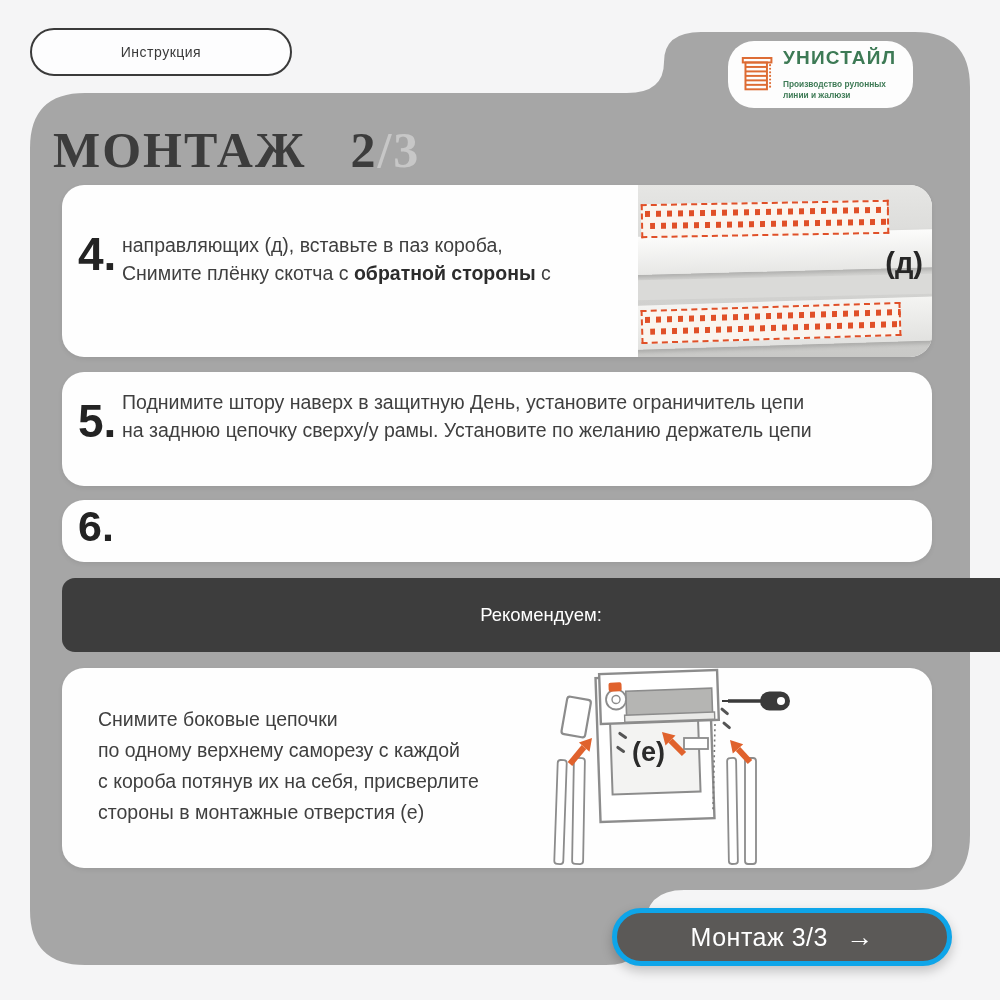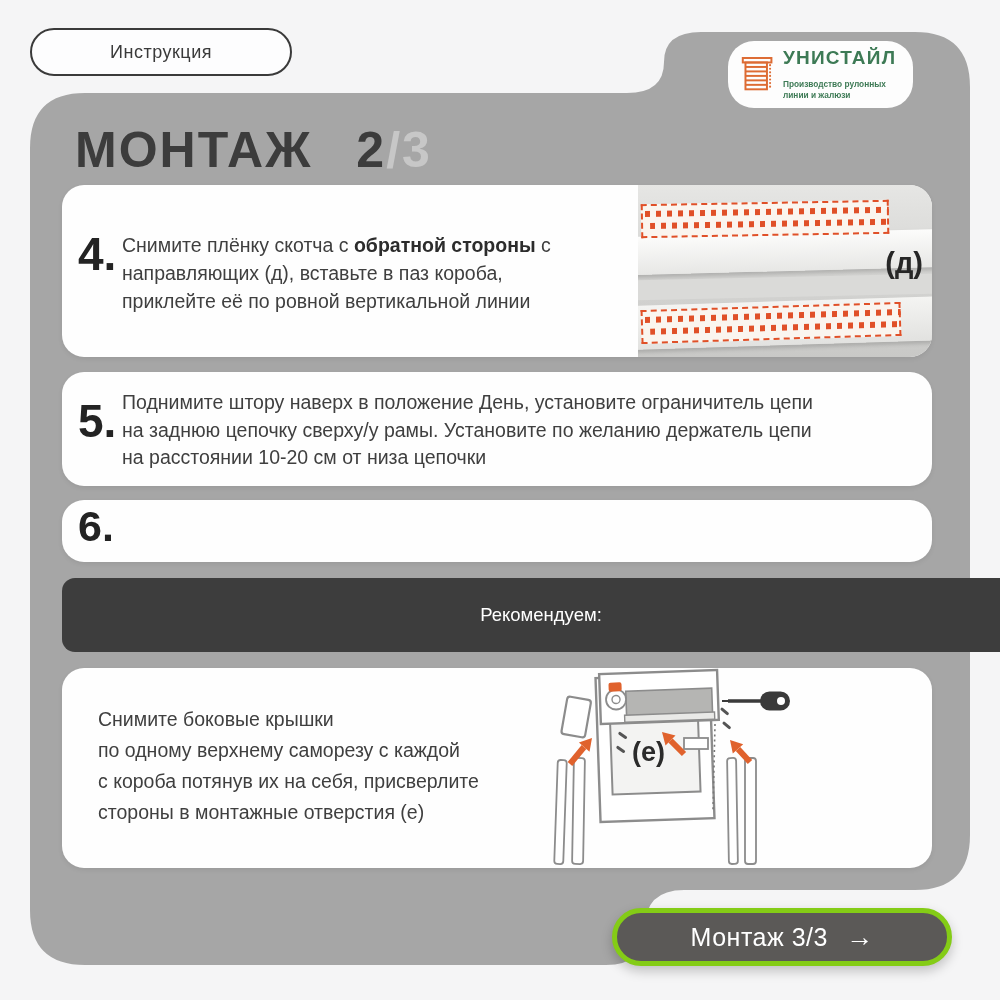--- a/index.html
+++ b/index.html
@@ -4,32 +4,32 @@
 <style>
   html,body{margin:0;padding:0;background:#f5f5f6;}
   .stage{position:relative;width:1000px;height:1000px;overflow:hidden;
          font-family:"Liberation Sans", sans-serif;background:#f5f5f6;}
   .bg-svg{position:absolute;left:0;top:0;width:1000px;height:1000px;}
 
   
   .instruction-pill{position:absolute;left:30px;top:28px;width:258px;height:44px;
     background:#fdfdfe;border:2.5px solid #3a3a3a;border-radius:25px;
     display:flex;align-items:center;justify-content:center;
-    font-size:18px;color:#3a3a3a;letter-spacing:.5px;}
+    font-size:14px;color:#3a3a3a;letter-spacing:.5px;}
 
   
   .logo{position:absolute;left:728px;top:41px;width:185px;height:67px;background:#fdfdfd;
     border-radius:26px;display:flex;align-items:center;gap:8px;padding-left:13px;box-sizing:border-box;}
   .logo-icon{width:34px;height:38px;flex:0 0 auto;}
   .brand{font-size:19px;font-weight:bold;color:#3d7a55;letter-spacing:1.2px;line-height:1;}
   .tagline{font-size:8.3px;font-weight:bold;color:#3d7a55;line-height:1.3;margin-top:12px;}
 
   
-  .title{position:absolute;left:75px;top:121px;font-size:50px;font-weight:bold;
-    color:#3c3c3c;letter-spacing:2px;white-space:nowrap;}
+  .title{position:absolute;left:53px;top:121px;font-size:50px;font-weight:bold;
+    color:#3c3c3c;letter-spacing:2px;white-space:nowrap;font-family:Liberation Serif, serif;}
   .title .t-num{margin-left:44px;}
   .title .t-rest{color:#c7c7c7;}
 
   
   .card{position:absolute;left:62px;width:870px;background:#fefefe;border-radius:22px;
     box-shadow:0 2px 5px rgba(0,0,0,.07);}
   .card4{top:185px;height:172px;}
   .card5{top:372px;height:114px;}
   .card6{top:500px;height:62px;}
   .num{position:absolute;left:16px;font-size:46px;font-weight:bold;color:#232323;}
@@ -68,21 +68,21 @@
     border-radius:13px;color:#fff;font-size:18.5px;text-align:center;
     display:flex;flex-direction:column;justify-content:center;gap:6px;line-height:1.2;}
 
   
   .cardF{top:668px;height:200px;}
   .cardF .txt{top:36px;left:36px;line-height:31px;font-size:19.5px;}
   .diagram{position:absolute;right:0;top:0;width:400px;height:200px;}
 
   
   .next-btn{position:absolute;left:612px;top:908px;width:330px;height:48px;
-    background:#5b5957;border:5px solid #84cc16;border-radius:29px;
+    background:#5b5957;border:5px solid #0ea5e9;border-radius:29px;
     box-shadow:0 5px 12px rgba(0,0,0,.22);
     display:flex;align-items:center;justify-content:center;gap:18px;
     color:#fff;font-size:25px;letter-spacing:.5px;cursor:pointer;}
   .next-btn .arr{font-size:27px;line-height:1;}
 </style>
 </head>
 <body>
 
 <div class="stage">
 
@@ -126,54 +126,52 @@
     </div>
   </div>
 
   <div class="title">
     <span class="t-main">МОНТАЖ</span><span class="t-num">2</span><span class="t-rest"><span>/</span><span>3</span></span>
   </div>
 
   <div class="card card4">
     <div class="num">4.</div>
     <div class="txt">
+      <div class="line">направляющих (д), вставьте в паз короба,</div>
       <div class="line"><span>Снимите плёнку скотча с </span><b>обратной стороны</b><span> с</span></div>
-      <div class="line">направляющих (д), вставьте в паз короба,</div>
-      <div class="line">приклейте её по ровной вертикальной линии</div>
     </div>
     <div class="photo">
       <div class="rail railA"></div>
       <div class="rail railB"></div>
       <div class="rail railC"></div>
       <div class="tape tape1"></div>
       <div class="tape tape2"></div>
       <div class="photo-label">(д)</div>
     </div>
   </div>
 
   <div class="card card5">
     <div class="num">5.</div>
     <div class="txt">
-      <div class="line">Поднимите штору наверх в положение День, установите ограничитель цепи</div>
+      <div class="line">Поднимите штору наверх в защитную День, установите ограничитель цепи</div>
       <div class="line">на заднюю цепочку сверху/у рамы. Установите по желанию держатель цепи</div>
-      <div class="line">на расстоянии 10-20 см от низа цепочки</div>
     </div>
   </div>
 
   <div class="card card6">
     <div class="num">6.</div>
   </div>
 
   <div class="banner">
     <div>Рекомендуем:</div>
   </div>
 
   <div class="card cardF">
     <div class="txt">
-      <div class="line">Снимите боковые крышки</div>
+      <div class="line">Снимите боковые цепочки</div>
       <div class="line">по одному верхнему саморезу с каждой</div>
       <div class="line">с короба потянув их на себя, присверлите</div>
       <div class="line">стороны в монтажные отверстия (е)</div>
     </div>
     <svg class="diagram" viewBox="0 0 400 200">
 
       <g transform="rotate(-2 125 80)" stroke="#8c8c8c">
         <rect x="66" y="8" width="114" height="144" fill="#ffffff" stroke-width="2.4"></rect>
         <rect x="79" y="21" width="88" height="104" fill="#f3f3f2" stroke-width="2"></rect>
       </g>

